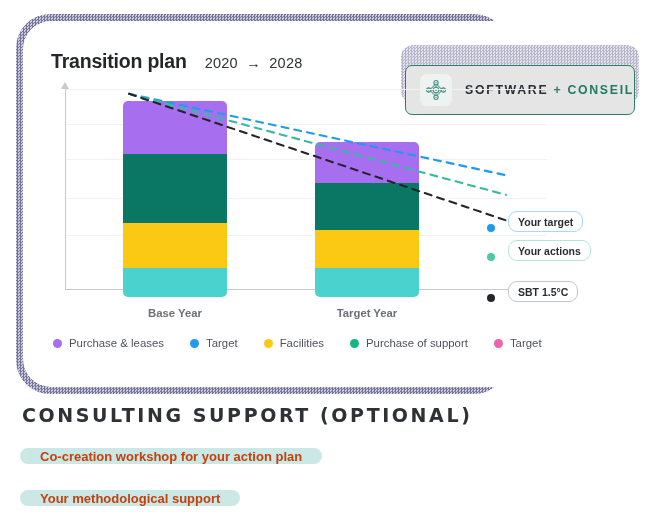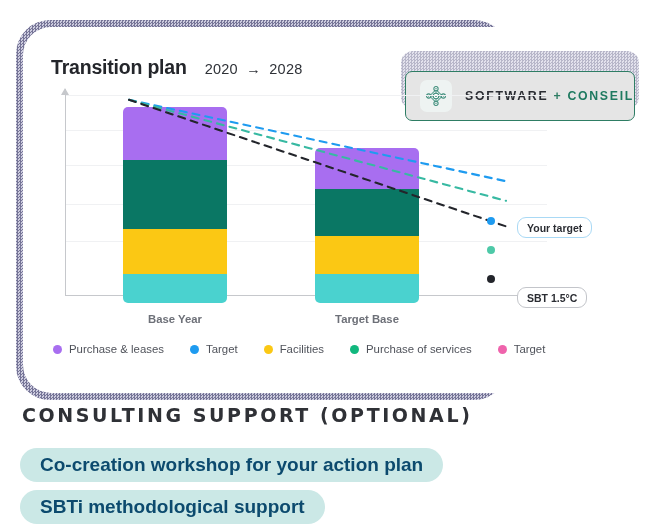--- a/index.html
+++ b/index.html
@@ -7,21 +7,21 @@
     width: 650px; height: 524px;
     background: #ffffff;
     font-family: "Liberation Sans", sans-serif;
     overflow: hidden;
   }
 
   #root { position: relative; width: 650px; height: 524px; }
 
   
   .card-wrap {
-    position: absolute; left: 16px; top: 20px;
+    position: absolute; left: 16px; top: 14px;
     width: 492px; height: 380px;
   }
   .card-rough {
     position: absolute; inset: 0;
     border-radius: 34px;
     background:
       repeating-conic-gradient(#6b6a8f 0% 25%, #c9c8dd 0% 50%) 0 0 / 3px 3px,
       repeating-conic-gradient(#9b9ab8 0% 25%, #e3e2ee 0% 50%) 1px 2px / 5px 5px;
     opacity: .92;
     filter: blur(.3px);
@@ -124,21 +124,21 @@
     position: absolute; top: 224px;
     font-size: 11.3px; color: #6d7078;
     text-align: center; width: 120px; font-weight: bold;
   }
 
   
   .traj-svg { position: absolute; left: 0; top: 0; width: 510px; height: 215px; overflow: visible; pointer-events: none; }
 
   .traj-row {
     position: absolute;
-    display: flex; align-items: flex-start; gap: 22px;
+    display: flex; align-items: flex-end; gap: 13px;
   }
   .traj-dot { width: 8px; height: 8px; border-radius: 50%; flex: 0 0 auto; }
   .traj-pill {
     font-size: 10.5px; font-weight: 700; color: #2b2d33;
     padding: 3.5px 9px; border-radius: 9px;
     background: #fff; white-space: nowrap;
   }
 
   
   .legend {
@@ -153,23 +153,23 @@
   .consult-title {
     position: absolute; left: 22px; top: 404px;
     font-size: 19px; font-weight: 800; color: #2f3136;
     letter-spacing: 2.6px; text-transform: uppercase;
     font-family: "DejaVu Sans", sans-serif;
   }
   .pill {
     position: absolute;
     background: #cbe8e6;
     border-radius: 22px;
-    font-size: 19px; font-weight: 700; color: #0c4a6e;
+    font-size: 13px; font-weight: 700; color: #c2410c;
     display: inline-flex; align-items: center;
-    padding: 0 20px; height: 34px;
+    padding: 0 20px; height: 16px;
     white-space: nowrap;
   }
   .pill-1 { left: 20px; top: 448px; }
   .pill-2 { left: 20px; top: 490px; }
 </style>
 </head>
 <body>
 
 <div id="root">
 
@@ -242,31 +242,32 @@
               <div class="seg" style="height: 29.4286px; background: rgb(74, 210, 207);"></div>
             </div>
           </div>
         <svg class="traj-svg" id="traj-svg" viewBox="0 0 510 215">
             <line x1="78" y1="10.809523809523824" x2="455" y2="92.2095238095238" stroke="#1e9bf0" stroke-width="2.1" stroke-dasharray="7 6" stroke-linecap="round"></line>
             <line x1="78" y1="10.809523809523824" x2="455" y2="111.82857142857144" stroke="#37b9a2" stroke-width="2.1" stroke-dasharray="7 6" stroke-linecap="round"></line>
             <line x1="78" y1="10.809523809523824" x2="455" y2="137.33333333333334" stroke="#23252b" stroke-width="2.1" stroke-dasharray="7 6" stroke-linecap="round"></line>
           </svg>
         <div id="xlabels">
             <div class="xlabel" style="left: 64px;">Base Year</div>
-            <div class="xlabel" style="left: 256px;">Target Base</div>
+            <div class="xlabel" style="left: 256px;">Target Year</div>
           </div>
       </div>
 
       <div id="traj-labels">
           <div class="traj-row" style="left: 464px; top: 190px;">
             <span class="traj-dot" style="background: rgb(30, 155, 240);"></span>
             <span class="traj-pill" style="border: 1.3px solid rgb(169, 217, 245);">Your target</span>
           </div>
           <div class="traj-row" style="left: 464px; top: 219px;">
             <span class="traj-dot" style="background: rgb(78, 201, 168);"></span>
+            <span class="traj-pill" style="border: 1.3px solid rgb(183, 227, 214);">Your actions</span>
           </div>
           <div class="traj-row" style="left: 464px; top: 248px;">
             <span class="traj-dot" style="background: rgb(35, 37, 43);"></span>
             <span class="traj-pill" style="border: 1.3px solid rgb(195, 197, 202); margin-top: 12px;">SBT 1.5°C</span>
           </div>
         </div>
 
       <div class="legend" id="legend">
           <div class="legend-item">
             <span class="legend-dot" style="background: rgb(168, 110, 240);"></span>
@@ -275,28 +276,28 @@
           <div class="legend-item">
             <span class="legend-dot" style="background: rgb(30, 155, 240);"></span>
             <span class="legend-label">Target</span>
           </div>
           <div class="legend-item">
             <span class="legend-dot" style="background: rgb(251, 200, 20);"></span>
             <span class="legend-label">Facilities</span>
           </div>
           <div class="legend-item">
             <span class="legend-dot" style="background: rgb(17, 184, 126);"></span>
-            <span class="legend-label">Purchase of services</span>
+            <span class="legend-label">Purchase of support</span>
           </div>
           <div class="legend-item">
             <span class="legend-dot" style="background: rgb(239, 99, 172);"></span>
             <span class="legend-label">Target</span>
           </div>
         </div>
 
     </div>
   </div>
 
   <div class="consult-title">Consulting support (optional)</div>
   <div class="pill pill-1">Co-creation workshop for your action plan</div>
-  <div class="pill pill-2">SBTi methodological support</div>
+  <div class="pill pill-2">Your methodological support</div>
 
 </div>
 
 </body></html>

